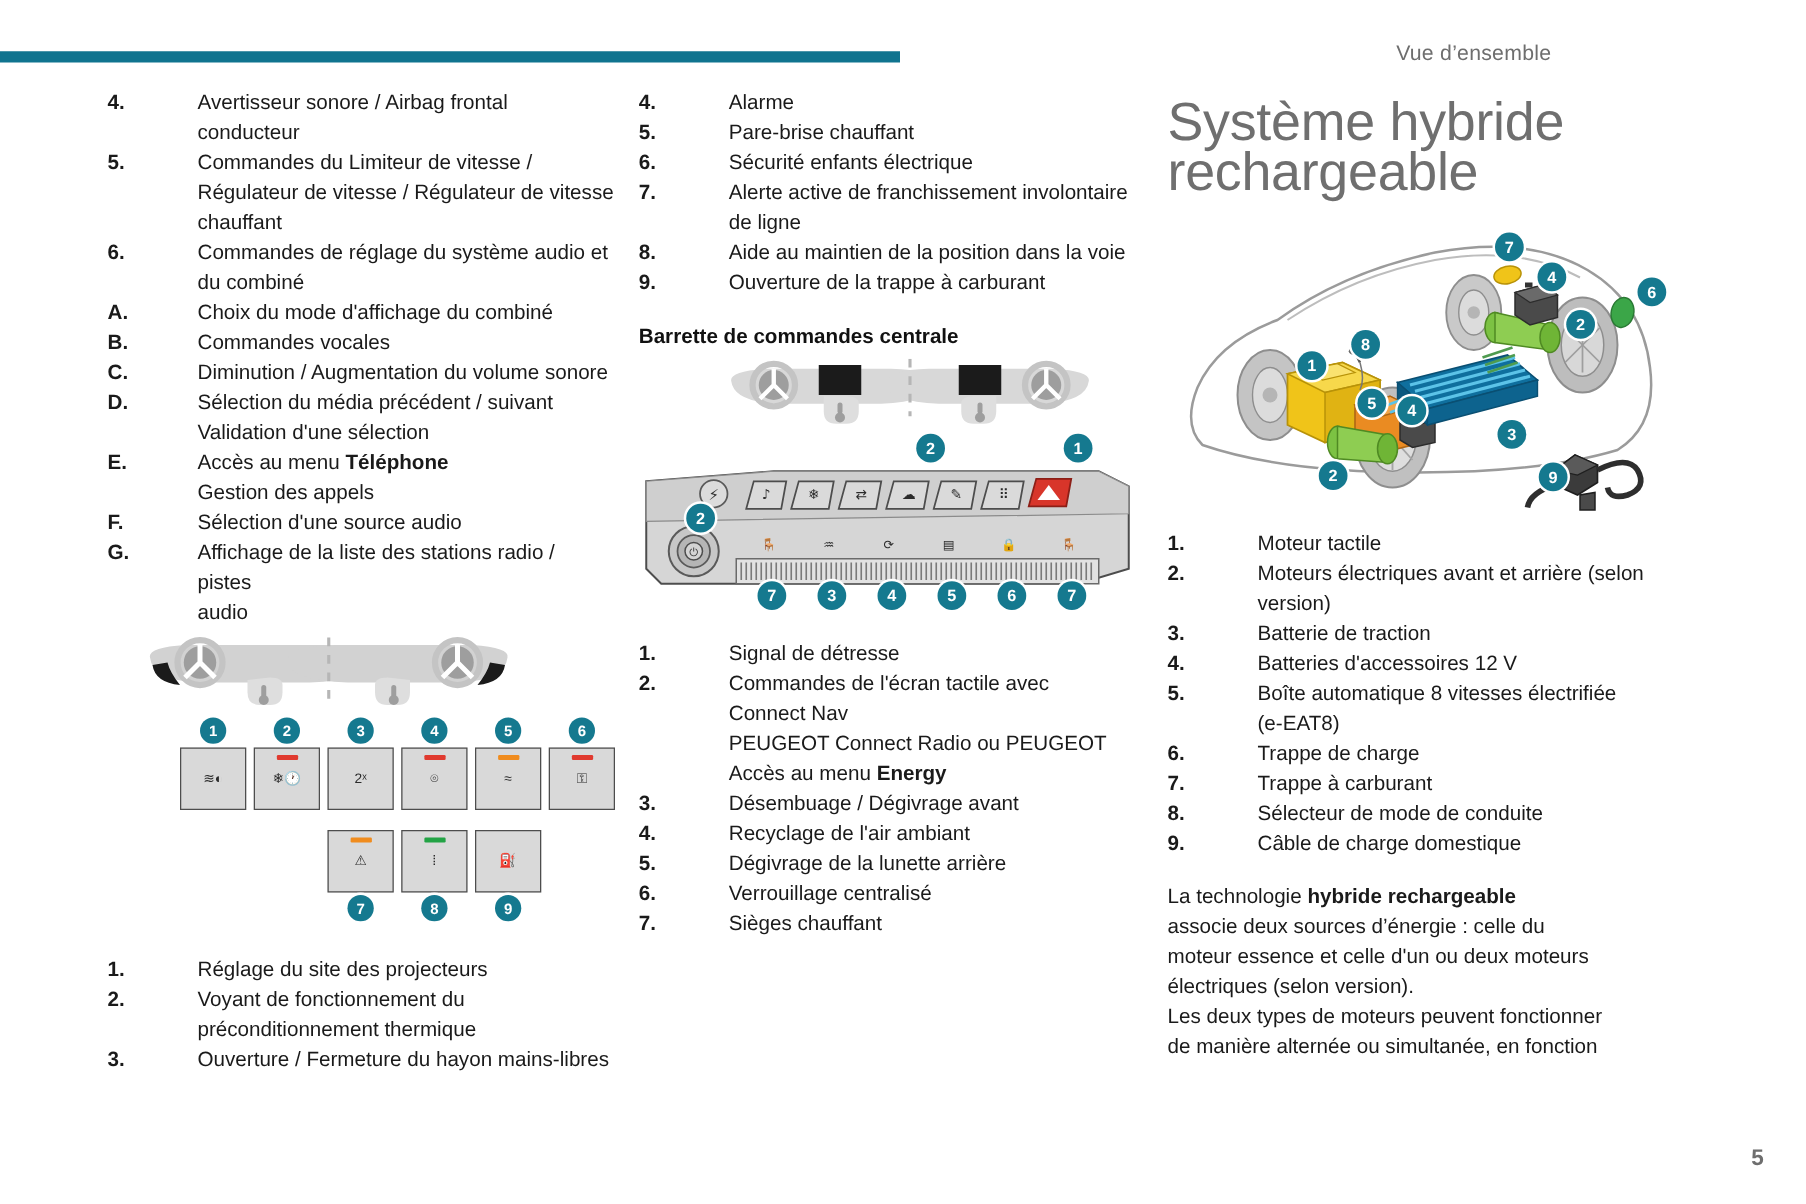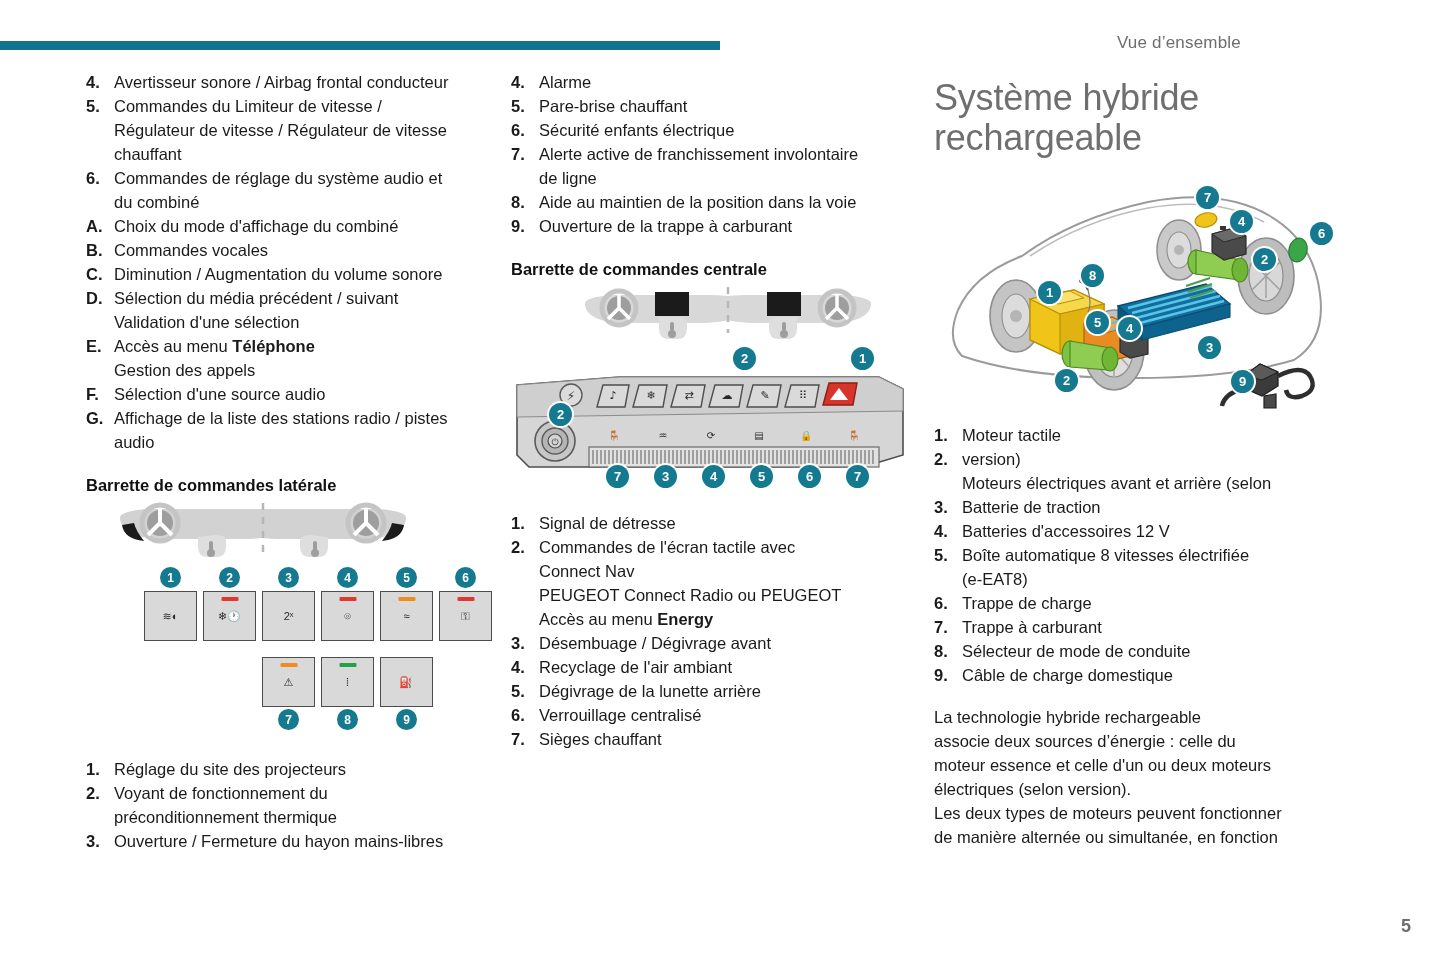--- a/index.html
+++ b/index.html
@@ -35,32 +35,32 @@
   
   ol.numlist, ul.keylist { list-style:none; margin:0; padding:0; }
   .li {
     display:flex; align-items:flex-start;
     font-size:16.5px; line-height:24px; margin-bottom:0px;
     color:#1a1a1a;
   }
   .li .mark {
     flex:0 0 28px; font-weight:bold; text-align:left;
   }
-  .li .body { flex:1 1 auto; }
+  .li .body { flex:1 1 auto;margin-left:44px; }
   .li .body .sub { display:block; }
-  .b { font-weight:normal; }
+  .b { font-weight:bold; }
 
   .section-head {
     font-size:16.5px; font-weight:bold; color:#111;
     margin-top:22px; margin-bottom:6px;
   }
 
   
   .big-title {
-    font-size:36px; line-height:40px; color:#6f6f6f;
+    font-size:43px; line-height:40px; color:#6f6f6f;
     font-weight:normal; letter-spacing:-0.2px;
     margin:8px 0 0 0;
   }
   .para {
     font-size:16.5px; line-height:24px; margin-top:18px; color:#1a1a1a;
   }
   .para .lineblock { display:block; }
 
   
   .badge {
@@ -179,21 +179,20 @@
         </li>
         <li class="li">
           <span class="mark">G.</span>
           <span class="body">
             <span class="sub">Affichage de la liste des stations radio / pistes</span>
             <span class="sub">audio</span>
           </span>
         </li>
       </ol>
 
-    <div class="section-head">Barrette de commandes latérale</div>
 
     <div class="dashfig" style="height:64px;margin-top:6px;">
       <svg width="330" height="64" viewBox="0 0 330 64" style="margin-left:12px;">
 
         <g>
           <path d="M22 18 Q20 10 50 8 L160 8 Q200 9 198 22 Q196 36 150 38 L60 38 Q24 36 22 18 Z" fill="#d2d2d2"></path>
           <path d="M24 24 Q26 38 46 40 Q38 30 36 22 Z" fill="#1b1b1b"></path>
           <circle cx="62" cy="22" r="18" fill="none" stroke="#c4c4c4" stroke-width="5"></circle>
           <circle cx="62" cy="22" r="13" fill="#9e9e9e"></circle>
           <path d="M62 22 L50 34 M62 22 L74 34 M62 22 L62 8" stroke="#ffffff" stroke-width="4" fill="none"></path>
@@ -677,22 +676,22 @@
     <ol class="numlist" id="c3-hybrid" style="margin-top:14px;">
         <li class="li">
           <span class="mark">1.</span>
           <span class="body">
             <span class="sub">Moteur tactile</span>
           </span>
         </li>
         <li class="li">
           <span class="mark">2.</span>
           <span class="body">
+            <span class="sub">Moteurs électriques avant et arrière (selon</span>
             <span class="sub">version)</span>
-            <span class="sub">Moteurs électriques avant et arrière (selon</span>
           </span>
         </li>
         <li class="li">
           <span class="mark">3.</span>
           <span class="body">
             <span class="sub">Batterie de traction</span>
           </span>
         </li>
         <li class="li">
           <span class="mark">4.</span>

